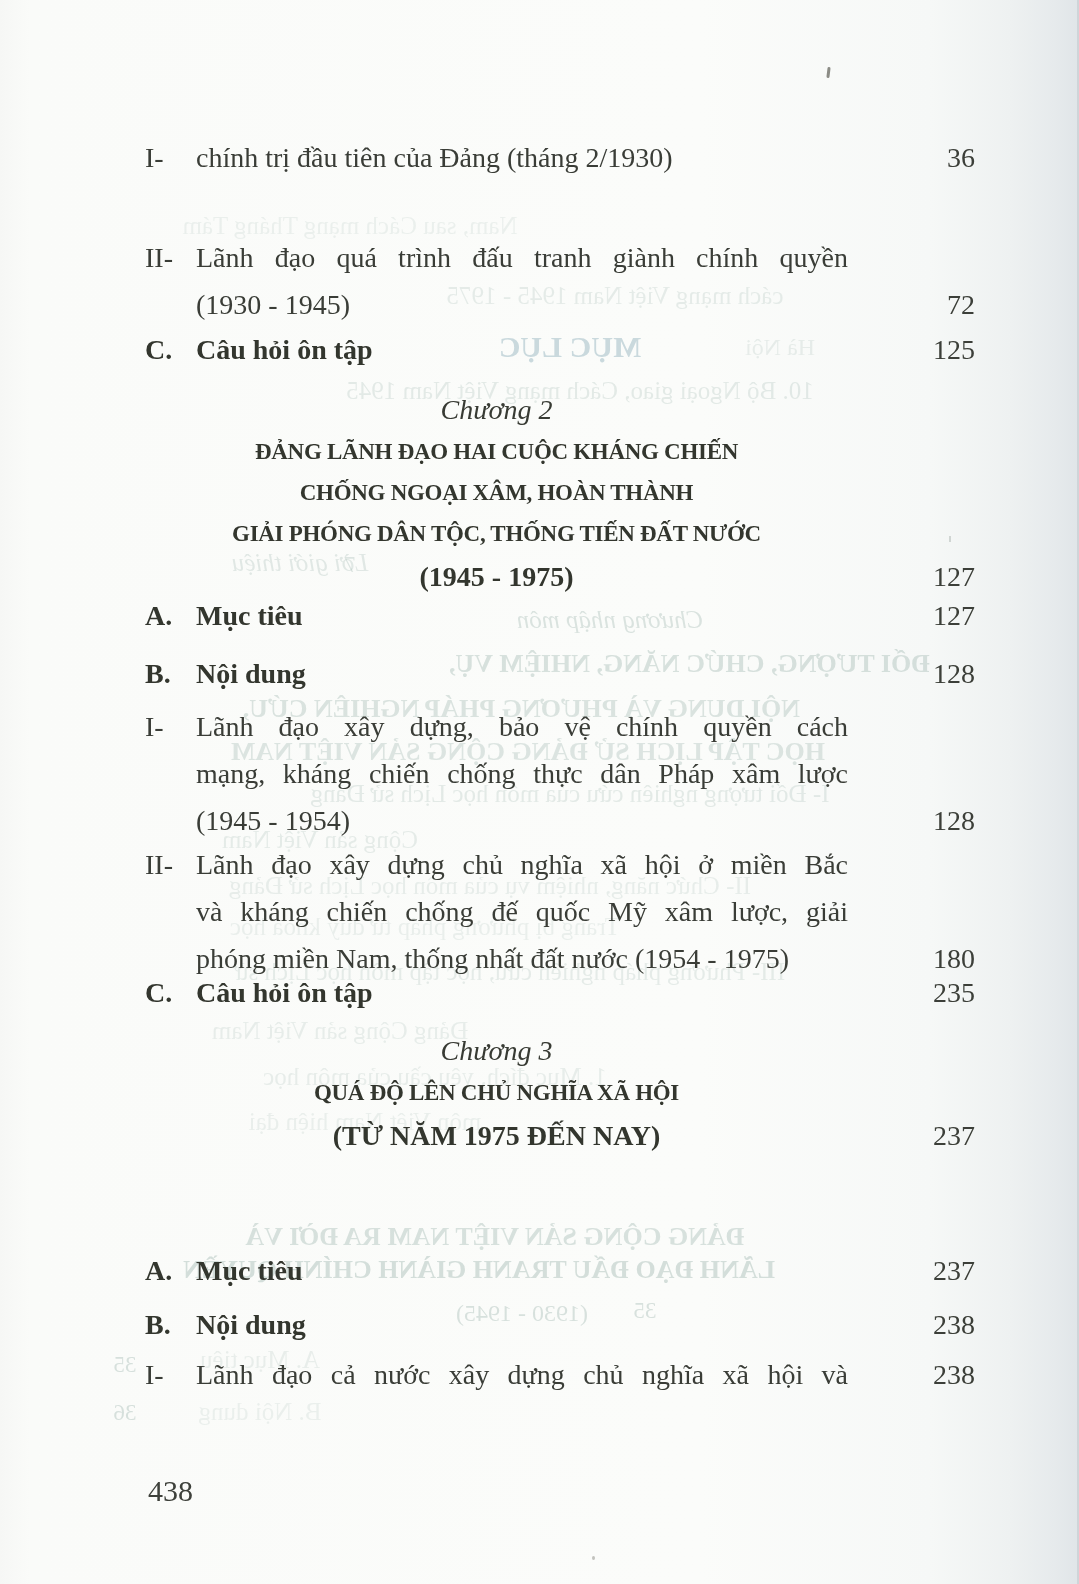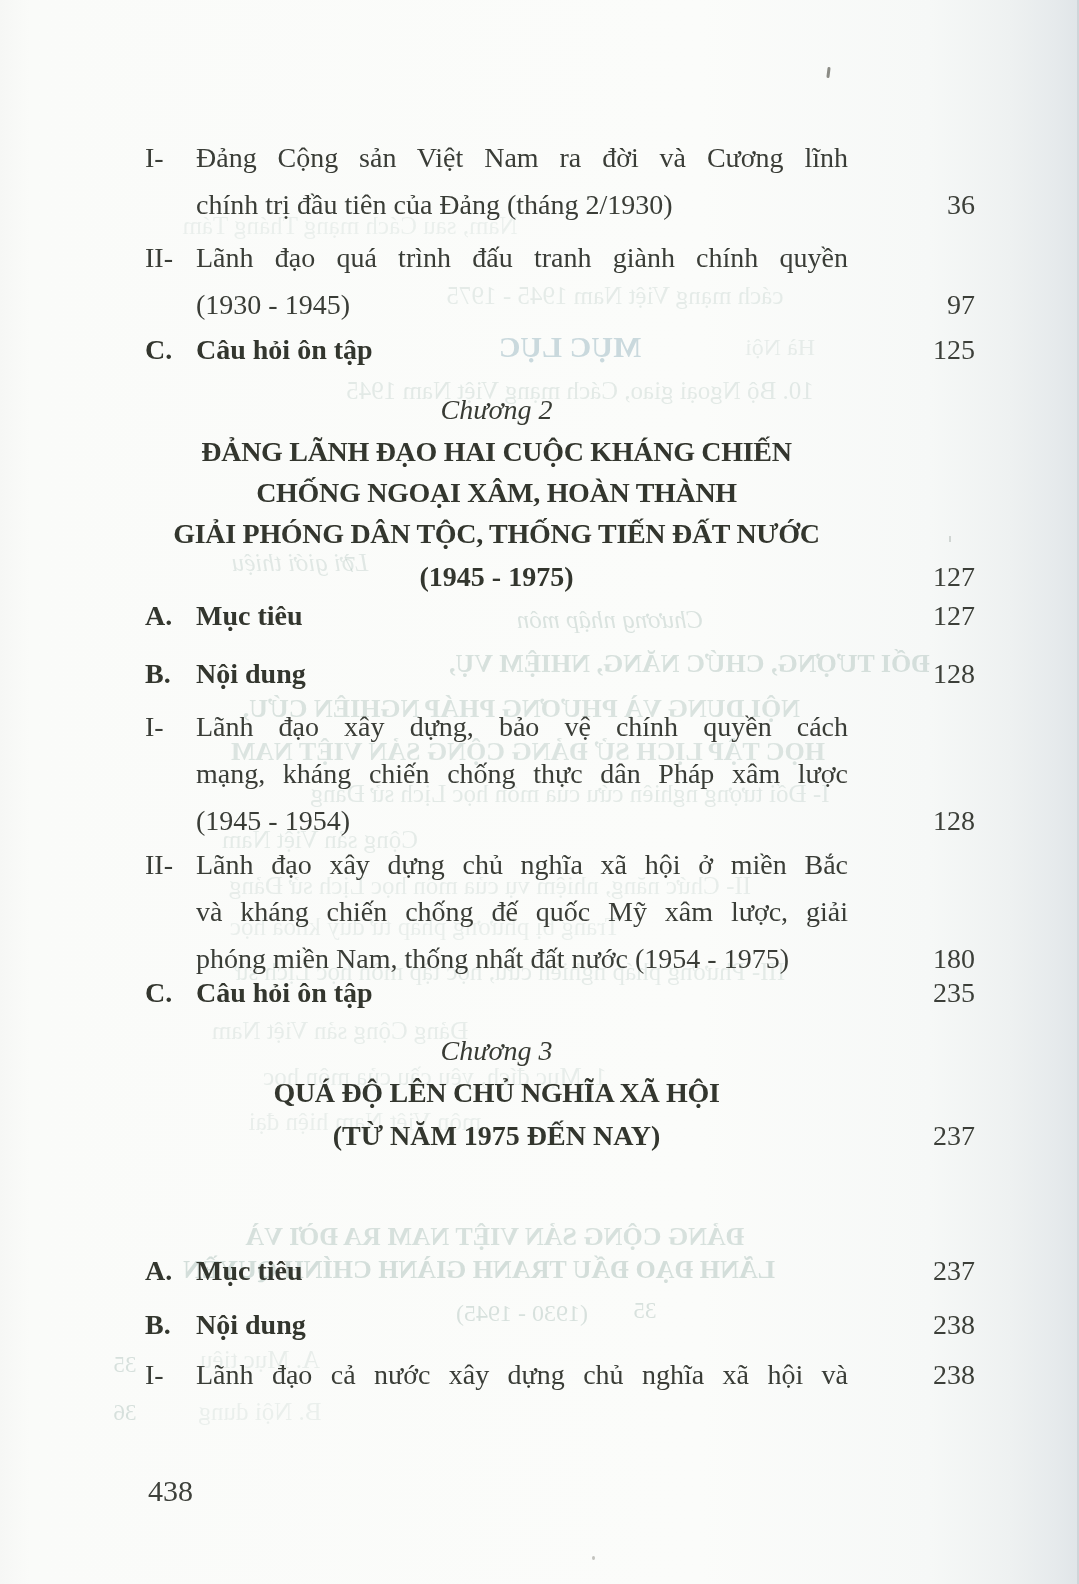--- a/index.html
+++ b/index.html
@@ -46,21 +46,21 @@
   }
   
   .chapter { position: absolute; left: 145px; width: 830px; }
   .ch-inner { width: 703px; text-align: center; }
   .ch-label {
     height: 43px; line-height: 43px;
     font-style: italic; font-size: 28px; color: #383b34;
   }
   .ch-t {
     height: 41px; line-height: 41px;
-    font-weight: bold; font-size: 28px; letter-spacing: -0.3px;
+    font-weight: bold; font-size: 23px; letter-spacing: -0.3px;
     white-space: nowrap; color: #33362e;
   }
   .ch-sub {
     height: 45px; line-height: 45px;
     font-weight: bold; font-size: 28px; color: #33362e;
   }
   .chapter .pg { height: 45px; line-height: 45px; }
   
   .footer {
     position: absolute; left: 148px; top: 1474px;
@@ -107,32 +107,31 @@
       <div class="ghost" style="left: 625px; top: 1298px; width: 40px; font-size: 23px; opacity: 0.3;">35</div>
       <div class="ghost" style="left: 105px; top: 1352px; width: 40px; font-size: 23px; opacity: 0.3;">35</div>
       <div class="ghost" style="left: 170px; top: 1346px; width: 180px; font-size: 25px; opacity: 0.15;">A. Mục tiêu</div>
       <div class="ghost" style="left: 105px; top: 1400px; width: 40px; font-size: 23px; opacity: 0.3;">36</div>
       <div class="ghost" style="left: 170px; top: 1398px; width: 180px; font-size: 25px; opacity: 0.13;">B. Nội dung</div>
     </div>
   <div class="toc" id="toc">
       <div class="entry" style="top: 134px;">
         <span class="lbl">I-</span>
         <div class="txt">
-          <div class="ln just">Đảng Cộng sản Việt Nam ra đời và Cương lĩnh</div>
           <div class="ln">chính trị đầu tiên của Đảng (tháng 2/1930)</div>
         </div>
         <span class="pg">36</span>
       </div>
       <div class="entry" style="top: 234px;">
         <span class="lbl">II-</span>
         <div class="txt">
           <div class="ln just">Lãnh đạo quá trình đấu tranh giành chính quyền</div>
           <div class="ln">(1930 - 1945)</div>
         </div>
-        <span class="pg">97</span>
+        <span class="pg">72</span>
       </div>
       <div class="entry bold" style="top: 326px;">
         <span class="lbl">C.</span>
         <div class="txt">
           <div class="ln">Câu hỏi ôn tập</div>
         </div>
         <span class="pg">125</span>
       </div>
       <div class="chapter" style="top: 388px;">
         <div class="ch-inner">

